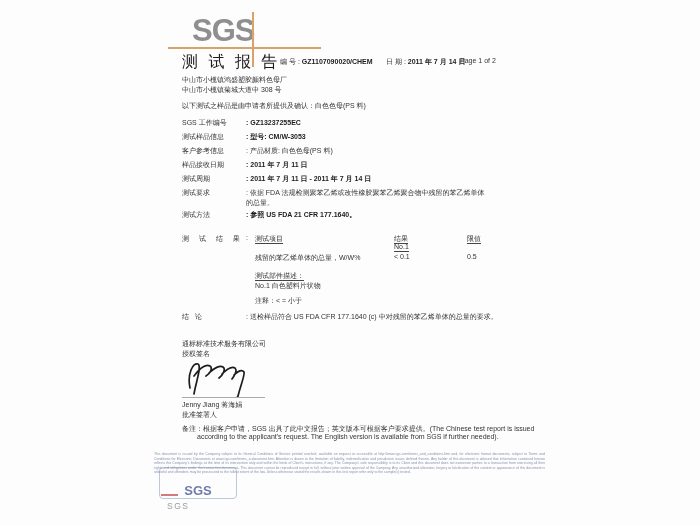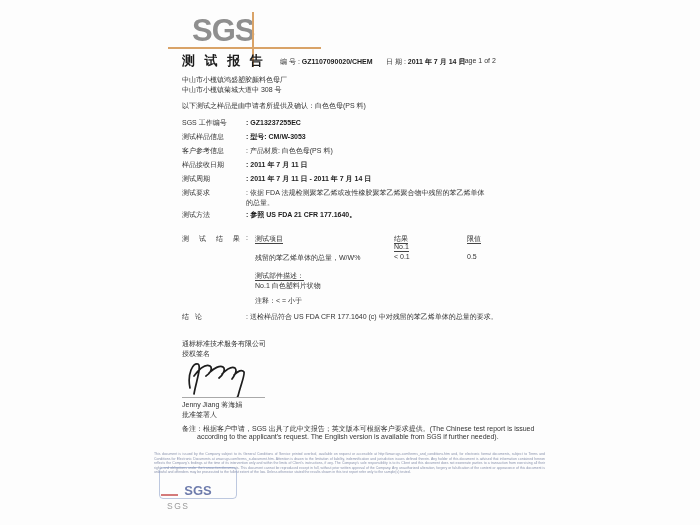--- a/index.html
+++ b/index.html
@@ -4,21 +4,21 @@
 <style>
   html,body{margin:0;padding:0;background:#fdfdfd;}
   #canvas{
     position:relative;width:700px;height:525px;background:#fdfdfd;overflow:hidden;
     font-family:"Liberation Sans","DejaVu Sans",sans-serif;color:#2e2e2e;
   }
   .abs{position:absolute;}
   .logo{font-size:31px;font-weight:bold;color:#8f8f8f;letter-spacing:-1px;line-height:1;}
   .hline{height:1.5px;background:#d9a368;}
   .vline{width:1.5px;background:#d9a368;}
-  .doc-title{font-size:13px;font-weight:bold;letter-spacing:3px;color:#1c1c1c;}
+  .doc-title{font-size:16px;font-weight:normal;letter-spacing:3px;color:#1c1c1c;}
   .meta{font-size:7px;color:#333;white-space:nowrap;}
   .meta b{color:#1c1c1c;}
   .txt{font-size:7px;line-height:10px;white-space:nowrap;color:#333;}
   .lbl{font-size:7px;white-space:nowrap;color:#333;}
   .val{font-size:7px;color:#333;white-space:pre-line;line-height:9.5px;}
   .v-bold{font-weight:bold;color:#1c1c1c;}
   .seclbl{font-size:7px;letter-spacing:4px;white-space:nowrap;color:#333;}
   .u{border-bottom:0.8px solid #444;padding-bottom:1px;}
   .sig-line{height:1px;background:#a9a9a9;}
   .remark{font-size:7px;white-space:nowrap;color:#333;}

